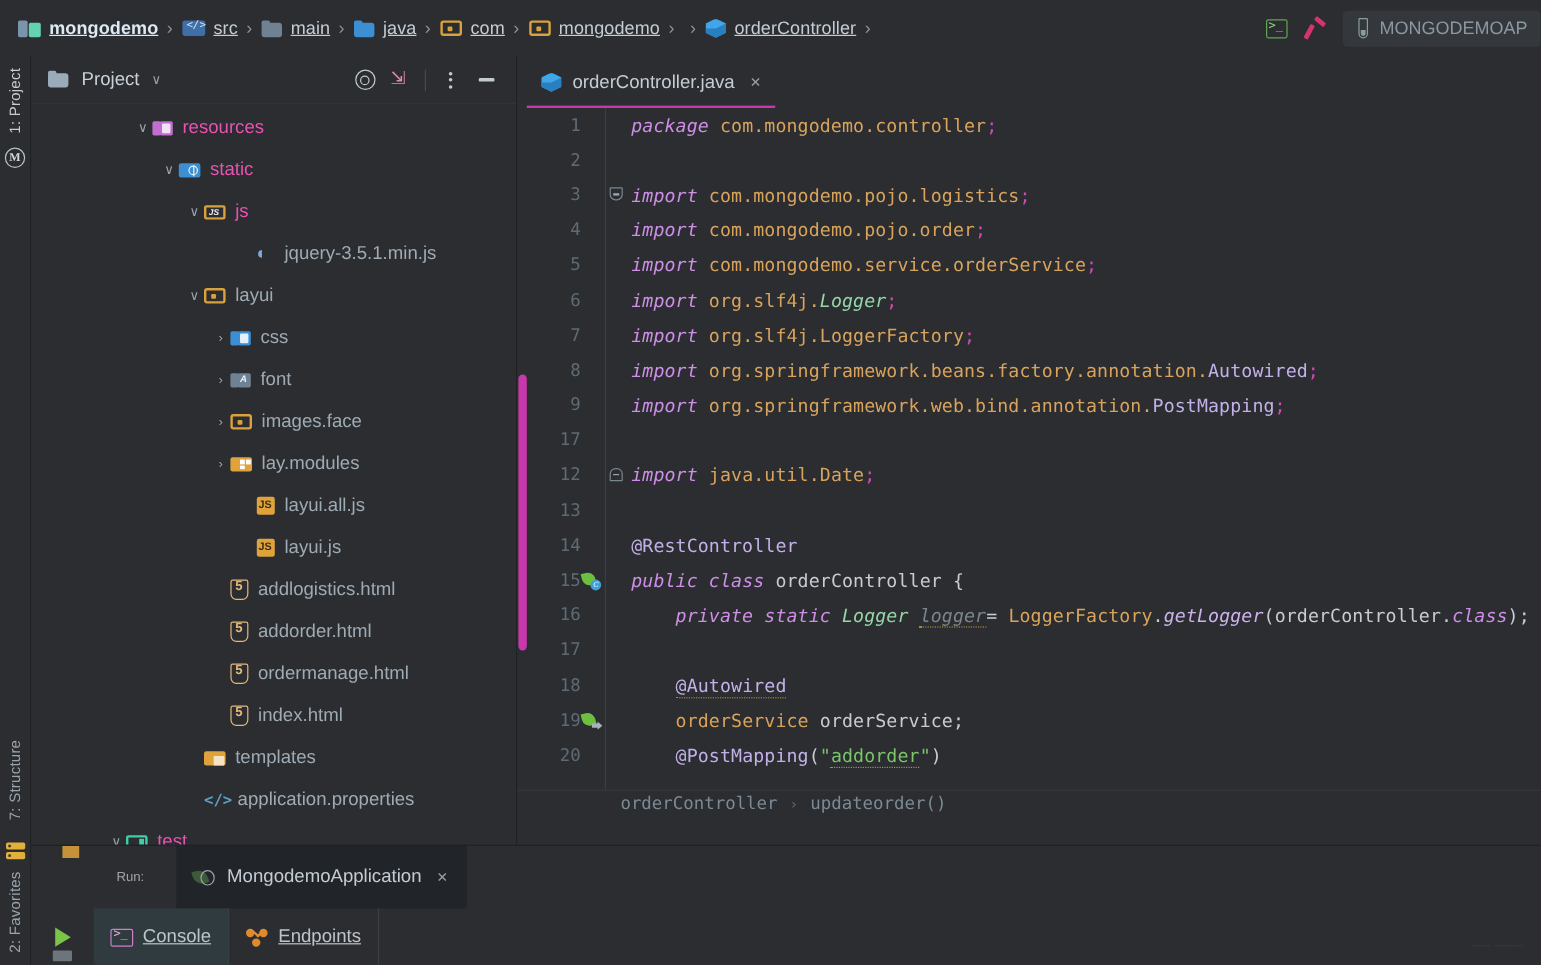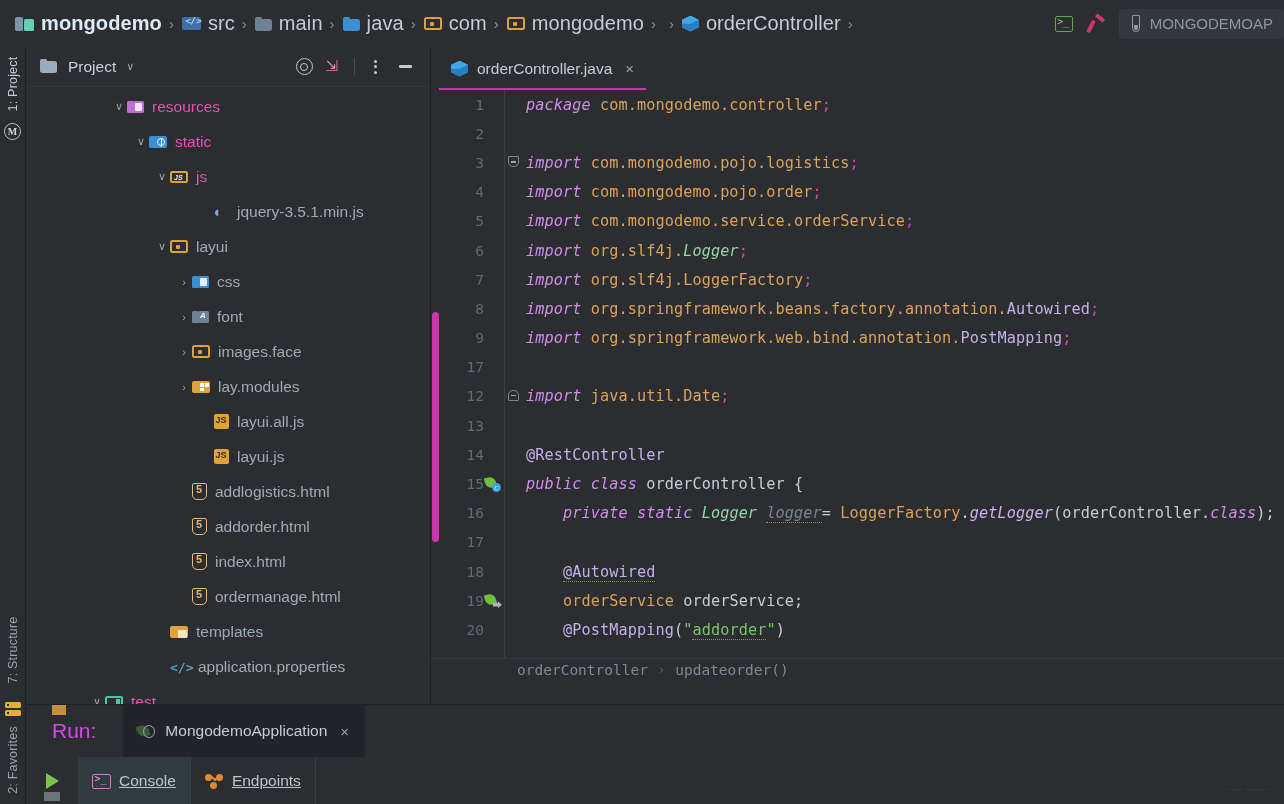--- a/index.html
+++ b/index.html
@@ -14,21 +14,21 @@
     background:#2b2d30; color:#bcc4cc;
   }
 
   
   .topbar{
     position:absolute; left:0; top:0; width:1284px; height:47px;
     background:#2b2d30; display:flex; align-items:center;
     padding-left:14px; gap:0;
   }
   .crumb{ display:flex; align-items:center; gap:7px; height:100%; padding:0 1px; }
-  .crumb-label{ font-size:20px; color:#c4ccd4; letter-spacing:.1px; white-space:nowrap; }
+  .crumb-label{ font-size:15px; color:#c4ccd4; letter-spacing:.1px; white-space:nowrap;text-decoration:underline; }
   .crumb.root .crumb-label{ font-weight:bold; color:#ddeaf5; }
   .crumb-sep{ color:#8b949e; font-size:15px; margin:0 7px 0 6px; user-select:none; }
   .topbar-right{ margin-left:auto; display:flex; align-items:center; gap:14px; padding-right:0; height:100%; }
 
   
   .ic{ display:inline-block; position:relative; flex:none; }
 
   
   .f-folder{ width:17px;height:14px; }
   .f-folder::before{
@@ -269,21 +269,21 @@
   }
   .ebread span{ font-size:14.5px; color:#7b8a96; }
   .ebread .sp{ margin:0 10px; color:#5d6b75; font-size:12px; }
 
   
   .runpanel{
     position:absolute; left:26px; top:704px; width:1258px; height:100px;
     background:#2b2d30; border-top:1px solid #1f2124;
   }
   .run-head{ height:52px; display:flex; align-items:center; padding-left:26px; }
-  .run-label{ font-size:21px; color:#d946ef; }
+  .run-label{ font-size:11px; color:#a3a3a3;margin-left:45px; }
   .run-tab{
     margin-left:27px; display:flex; align-items:center; gap:9px;
     background:#212428; height:52px; padding:0 16px 0 14px;
   }
   .run-tab-label{ font-size:15.5px; color:#c4ccd4; }
   .run-tab-close{ color:#97a0a8; font-size:15px; margin-left:4px; }
   .springleaf{ width:19px;height:17px; position:relative; }
   .springleaf .l1{ position:absolute; left:0;top:2px; width:12px;height:12px; background:#3d5a3a; border-radius:0 70% 0 70%; transform:rotate(-18deg); }
   .springleaf .l2{ position:absolute; left:6px;top:2px; width:12px;height:13px; border:1.6px solid #9aa4ad; border-radius:50%; }
 
@@ -539,29 +539,29 @@
             <i class="sh"></i>
           </span>
         <span class="tlabel">addorder.html</span>
       </div>
 
       <div class="tnode" style="padding-left:150px">
         <span class="tarrow empty"></span>
         <span class="ic html5-ic">
             <i class="sh"></i>
           </span>
-        <span class="tlabel">index.html</span>
+        <span class="tlabel">ordermanage.html</span>
       </div>
 
       <div class="tnode" style="padding-left:150px">
         <span class="tarrow empty"></span>
         <span class="ic html5-ic">
             <i class="sh"></i>
           </span>
-        <span class="tlabel">ordermanage.html</span>
+        <span class="tlabel">index.html</span>
       </div>
 
       <div class="tnode" style="padding-left:128px">
         <span class="tarrow empty"></span>
         <span class="ic tmpl-ic">
             <i class="bx"></i>
             <i class="ov"></i>
           </span>
         <span class="tlabel">templates</span>
       </div>

